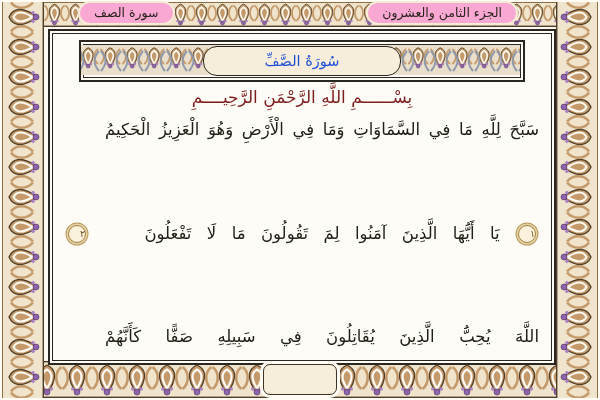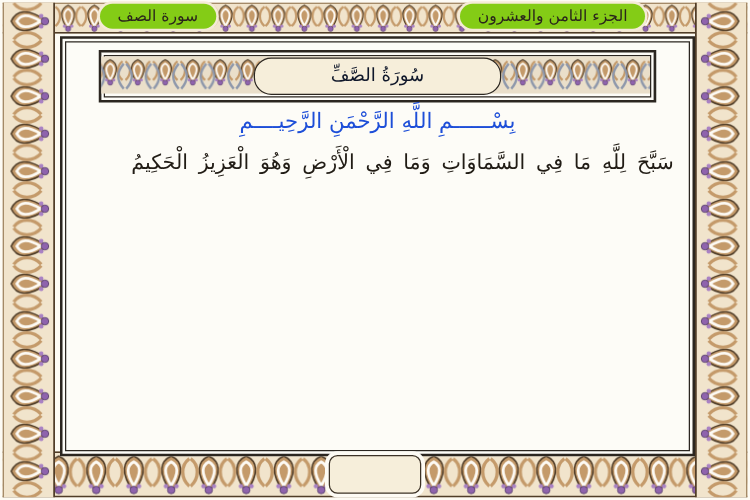--- a/index.html
+++ b/index.html
@@ -10,21 +10,21 @@
     direction:rtl;
   }
   svg.band{position:absolute; display:block;}
   .band-top{left:2px; top:2px; z-index:1;}
   .band-bottom{left:2px; top:361px; z-index:1;}
   .band-left{left:2px; top:2px; z-index:2;}
   .band-right{left:556px; top:2px; z-index:2;}
 
   .hdr{
     position:absolute; top:3px; height:20px; line-height:20px; z-index:4;
-    background:#84cc16; border-radius:10px; padding:0 14px;
+    background:#f9a8d4; border-radius:10px; padding:0 14px;
     color:#2a241c; font-size:12.5px; white-space:nowrap;
     box-shadow:0 0 0 2px #f5ebd7;
   }
   .hdr-right{right:84px;}
   .hdr-left{left:80px;}
 
   .frame{
     position:absolute; left:48px; top:29px; width:504px; height:332px;
     border:2px solid #2b2620; background:#fdfcf7; z-index:3;
   }
@@ -34,26 +34,26 @@
     position:absolute; top:6px; left:26px; right:26px; height:38px;
     border:2px solid #2b2620; box-shadow:inset 0 0 0 2px #fdfcf7, inset 0 0 0 3px #2b2620;
     overflow:hidden;
   }
   .title-band svg{position:absolute; inset:3px;}
   .cartouche{
     position:absolute; left:50%; top:50%; transform:translate(-50%,-50%);
     min-width:176px; height:28px; background:#f6eeda;
     border:1.5px solid #2b2620; border-radius:14px;
     display:flex; align-items:center; justify-content:center;
-    font-size:14.5px; color:#0f172a; padding:0 10px; white-space:nowrap;
+    font-size:14.5px; color:#1d4ed8; padding:0 10px; white-space:nowrap;
   }
 
   .bismillah{
     position:absolute; top:49px; left:0; right:0; height:28px; line-height:28px;
-    text-align:center; font-size:17px; color:#1d4ed8; white-space:nowrap;
+    text-align:center; font-size:17px; color:#7f1d1d; white-space:nowrap;
   }
 
   .lines{
     position:absolute; top:79px; left:12px; right:12px; bottom:7px;
     display:flex; flex-direction:column; justify-content:space-between;
   }
   .qline{
     height:33px; line-height:33px; overflow:hidden;
     direction:rtl; text-align:justify; text-align-last:justify;
     font-size:16.5px; color:#211c15; word-spacing:1px;
@@ -156,20 +156,22 @@
         </svg>
         <span class="cartouche">
           <span>سُورَةُ الصَّفِّ</span>
         </span>
       </div>
 
       <div class="bismillah">بِسْــــــمِ اللَّهِ الرَّحْمَنِ الرَّحِيــــمِ</div>
 
       <div class="lines">
           <div class="qline"><span class="vtext">سَبَّحَ لِلَّهِ مَا فِي السَّمَاوَاتِ وَمَا فِي الْأَرْضِ وَهُوَ الْعَزِيزُ الْحَكِيمُ</span></div>
+          <div class="qline"><span class="medallion">١</span> <span class="vtext">يَا أَيُّهَا الَّذِينَ آمَنُوا لِمَ تَقُولُونَ مَا لَا تَفْعَلُونَ</span> <span class="medallion">٢</span></div>
+          <div class="qline"><span class="vtext">اللَّهَ يُحِبُّ الَّذِينَ يُقَاتِلُونَ فِي سَبِيلِهِ صَفًّا كَأَنَّهُمْ</span></div>
         </div>
 
     </div>
   </div>
 
   <div class="page-num-cartouche"></div>
 
 </div>
 
 </body></html>

